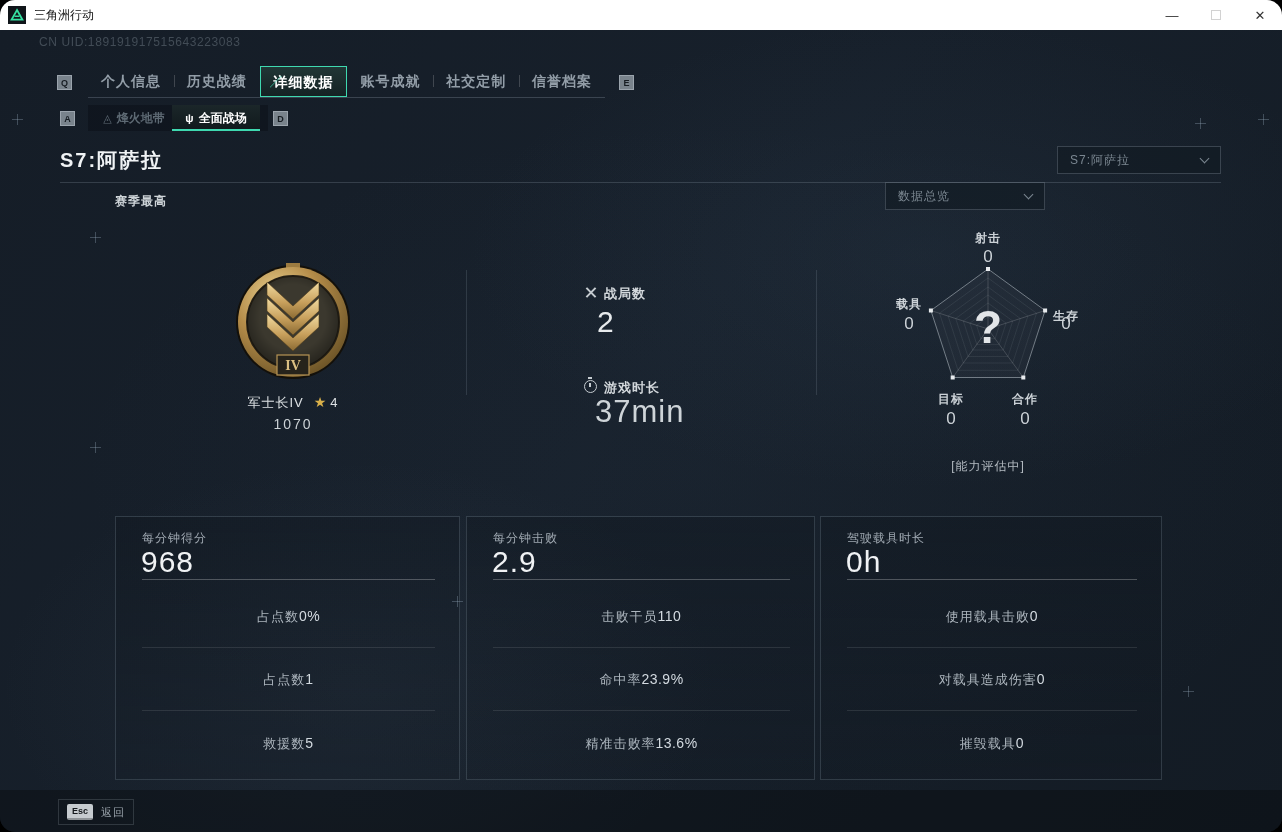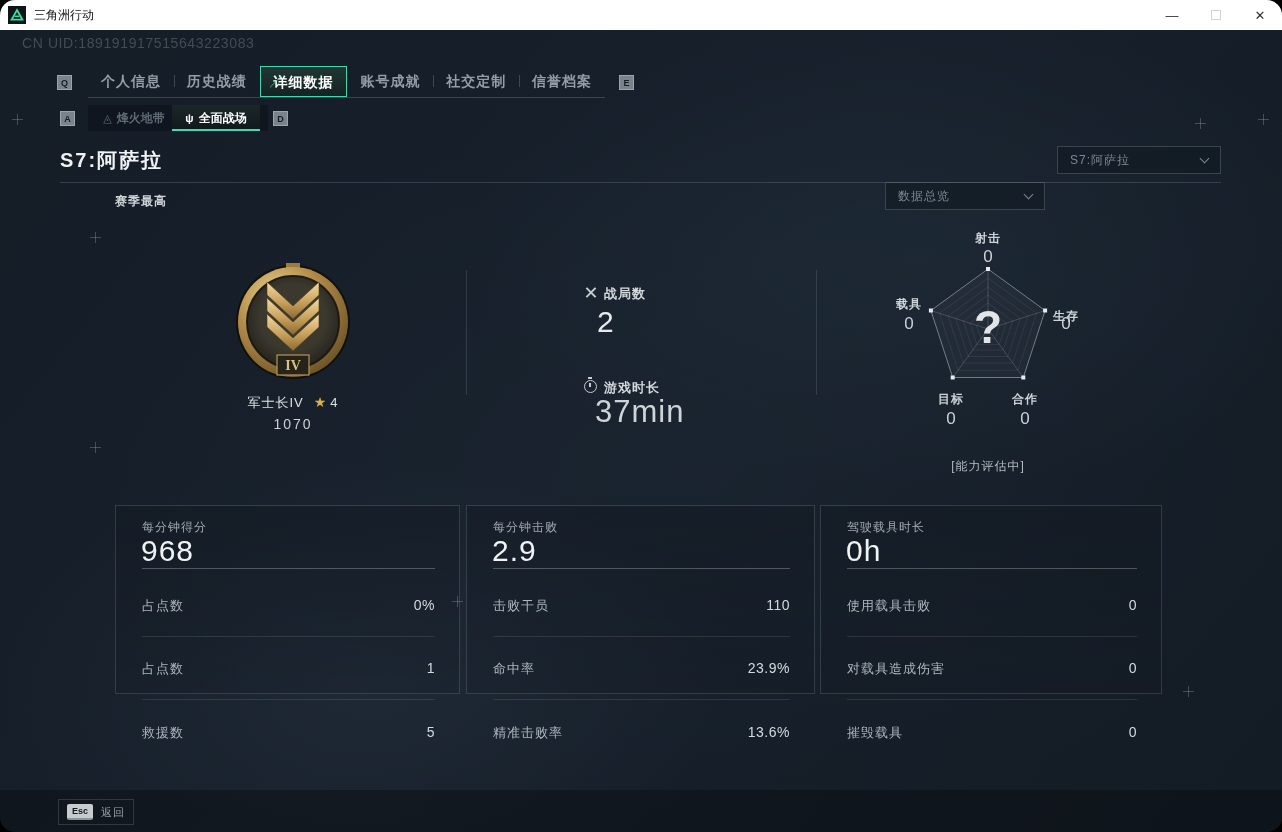--- a/index.html
+++ b/index.html
@@ -17,21 +17,21 @@
 
   
   .app { position:absolute; top:30px; left:0; width:1282px; height:802px;
     background:
       radial-gradient(700px 360px at 72% 28%, rgba(55,75,95,0.18), transparent 65%),
       radial-gradient(600px 380px at 28% 82%, rgba(95,115,135,0.10), transparent 60%),
       radial-gradient(900px 500px at 55% 55%, rgba(60,80,100,0.08), transparent 70%),
       linear-gradient(128deg,#151d27 0%, #17202b 48%, #131b24 100%);
     color:#cfd5da; }
 
-  .uid { position:absolute; left:22px; top:5px; font-size:14px; letter-spacing:.6px; color:#424c56; }
+  .uid { position:absolute; left:39px; top:5px; font-size:12px; letter-spacing:.6px; color:#424c56; }
   .ghost { position:absolute; left:84px; top:6px; font-size:42px; font-weight:bold; letter-spacing:8px; color:rgba(200,220,235,0.05); }
 
   
   .tabline { position:absolute; left:88px; top:67px; width:517px; height:1px; background:rgba(125,138,152,0.35); }
   .tabs { position:absolute; left:88px; top:36px; width:517px; height:31px; display:flex; }
   .tab { flex:1; text-align:center; line-height:31px; font-size:14px; font-weight:bold; color:#929da7; letter-spacing:1px; cursor:pointer; }
   .tab.active { position:relative; border:1px solid #3fd9b0; color:#ffffff;
     background:linear-gradient(180deg, rgba(38,64,59,0.70), rgba(20,36,34,0.70)); }
   .tab.active::before { content:""; position:absolute; left:9px; top:9px; width:12px; height:12px;
     background:linear-gradient(135deg, transparent 44%, rgba(63,217,176,0.5) 45%, transparent 55%); }
@@ -74,29 +74,29 @@
   .ico-clock::after { content:""; position:absolute; left:3px; top:-4px; width:4px; height:1.8px; background:#c6ccd1; }
 
   
   .radar-svg { position:absolute; left:903px; top:214px; width:170px; height:170px; }
   .radar-q { position:absolute; left:948px; top:270px; width:80px; text-align:center; font-size:46px; font-weight:bold; color:#e2e5e8; }
   .r-label { position:absolute; width:60px; text-align:center; font-size:12px; font-weight:bold; color:#ccd2d7; letter-spacing:1px; }
   .r-val { position:absolute; width:60px; text-align:center; font-size:17px; color:#ccd2d7; }
   .radar-status { position:absolute; left:908px; top:428px; width:160px; text-align:center; font-size:12px; color:#b4bbc2; letter-spacing:1px; }
 
   
-  .card { position:absolute; top:475px; height:189px; border:1px solid rgba(120,135,150,0.30);
+  .card { position:absolute; top:486px; height:264px; border:1px solid rgba(120,135,150,0.30);
     background:linear-gradient(180deg, rgba(15,22,30,0.38), rgba(15,22,30,0.16)); }
   .c-title { position:absolute; left:26px; top:13px; font-size:12px; color:#a0a9b2; letter-spacing:1px; }
   .c-value { position:absolute; left:25px; top:28px; font-size:30px; color:#f0f2f4; letter-spacing:1px; }
   .c-div { position:absolute; left:26px; height:1px; }
   .c-div.strong { top:62px; background:rgba(255,255,255,0.25); }
   .c-div.d2 { top:130px; background:rgba(255,255,255,0.10); }
   .c-div.d3 { top:193px; background:rgba(255,255,255,0.10); }
-  .c-row { position:absolute; left:26px; display:flex; justify-content:space-between; }
+  .c-row { position:absolute; left:26px; display:flex; justify-content:center; }
   .c-row .rl { font-size:13px; color:#adb6be; letter-spacing:1px; }
   .c-row .rv { font-size:14px; color:#d3dae0; letter-spacing:.5px; }
   .c-row.r1 { top:91px; } .c-row.r2 { top:154px; } .c-row.r3 { top:218px; }
 
   
   .footer { position:absolute; left:0; top:760px; width:1282px; height:42px; background:rgba(9,13,18,0.5); }
   .esc-group { position:absolute; left:58px; top:9px; height:26px; border:1px solid rgba(145,155,165,0.25);
     display:flex; align-items:center; gap:8px; padding:0 8px; cursor:pointer; }
   .esc-key { background:#c6cbcf; color:#14181c; font-size:9px; font-weight:bold; padding:2px 5px; border-radius:2px; border-bottom:2px solid #8d9296; }
   .esc-label { font-size:11px; color:#99a2aa; letter-spacing:1px; }

